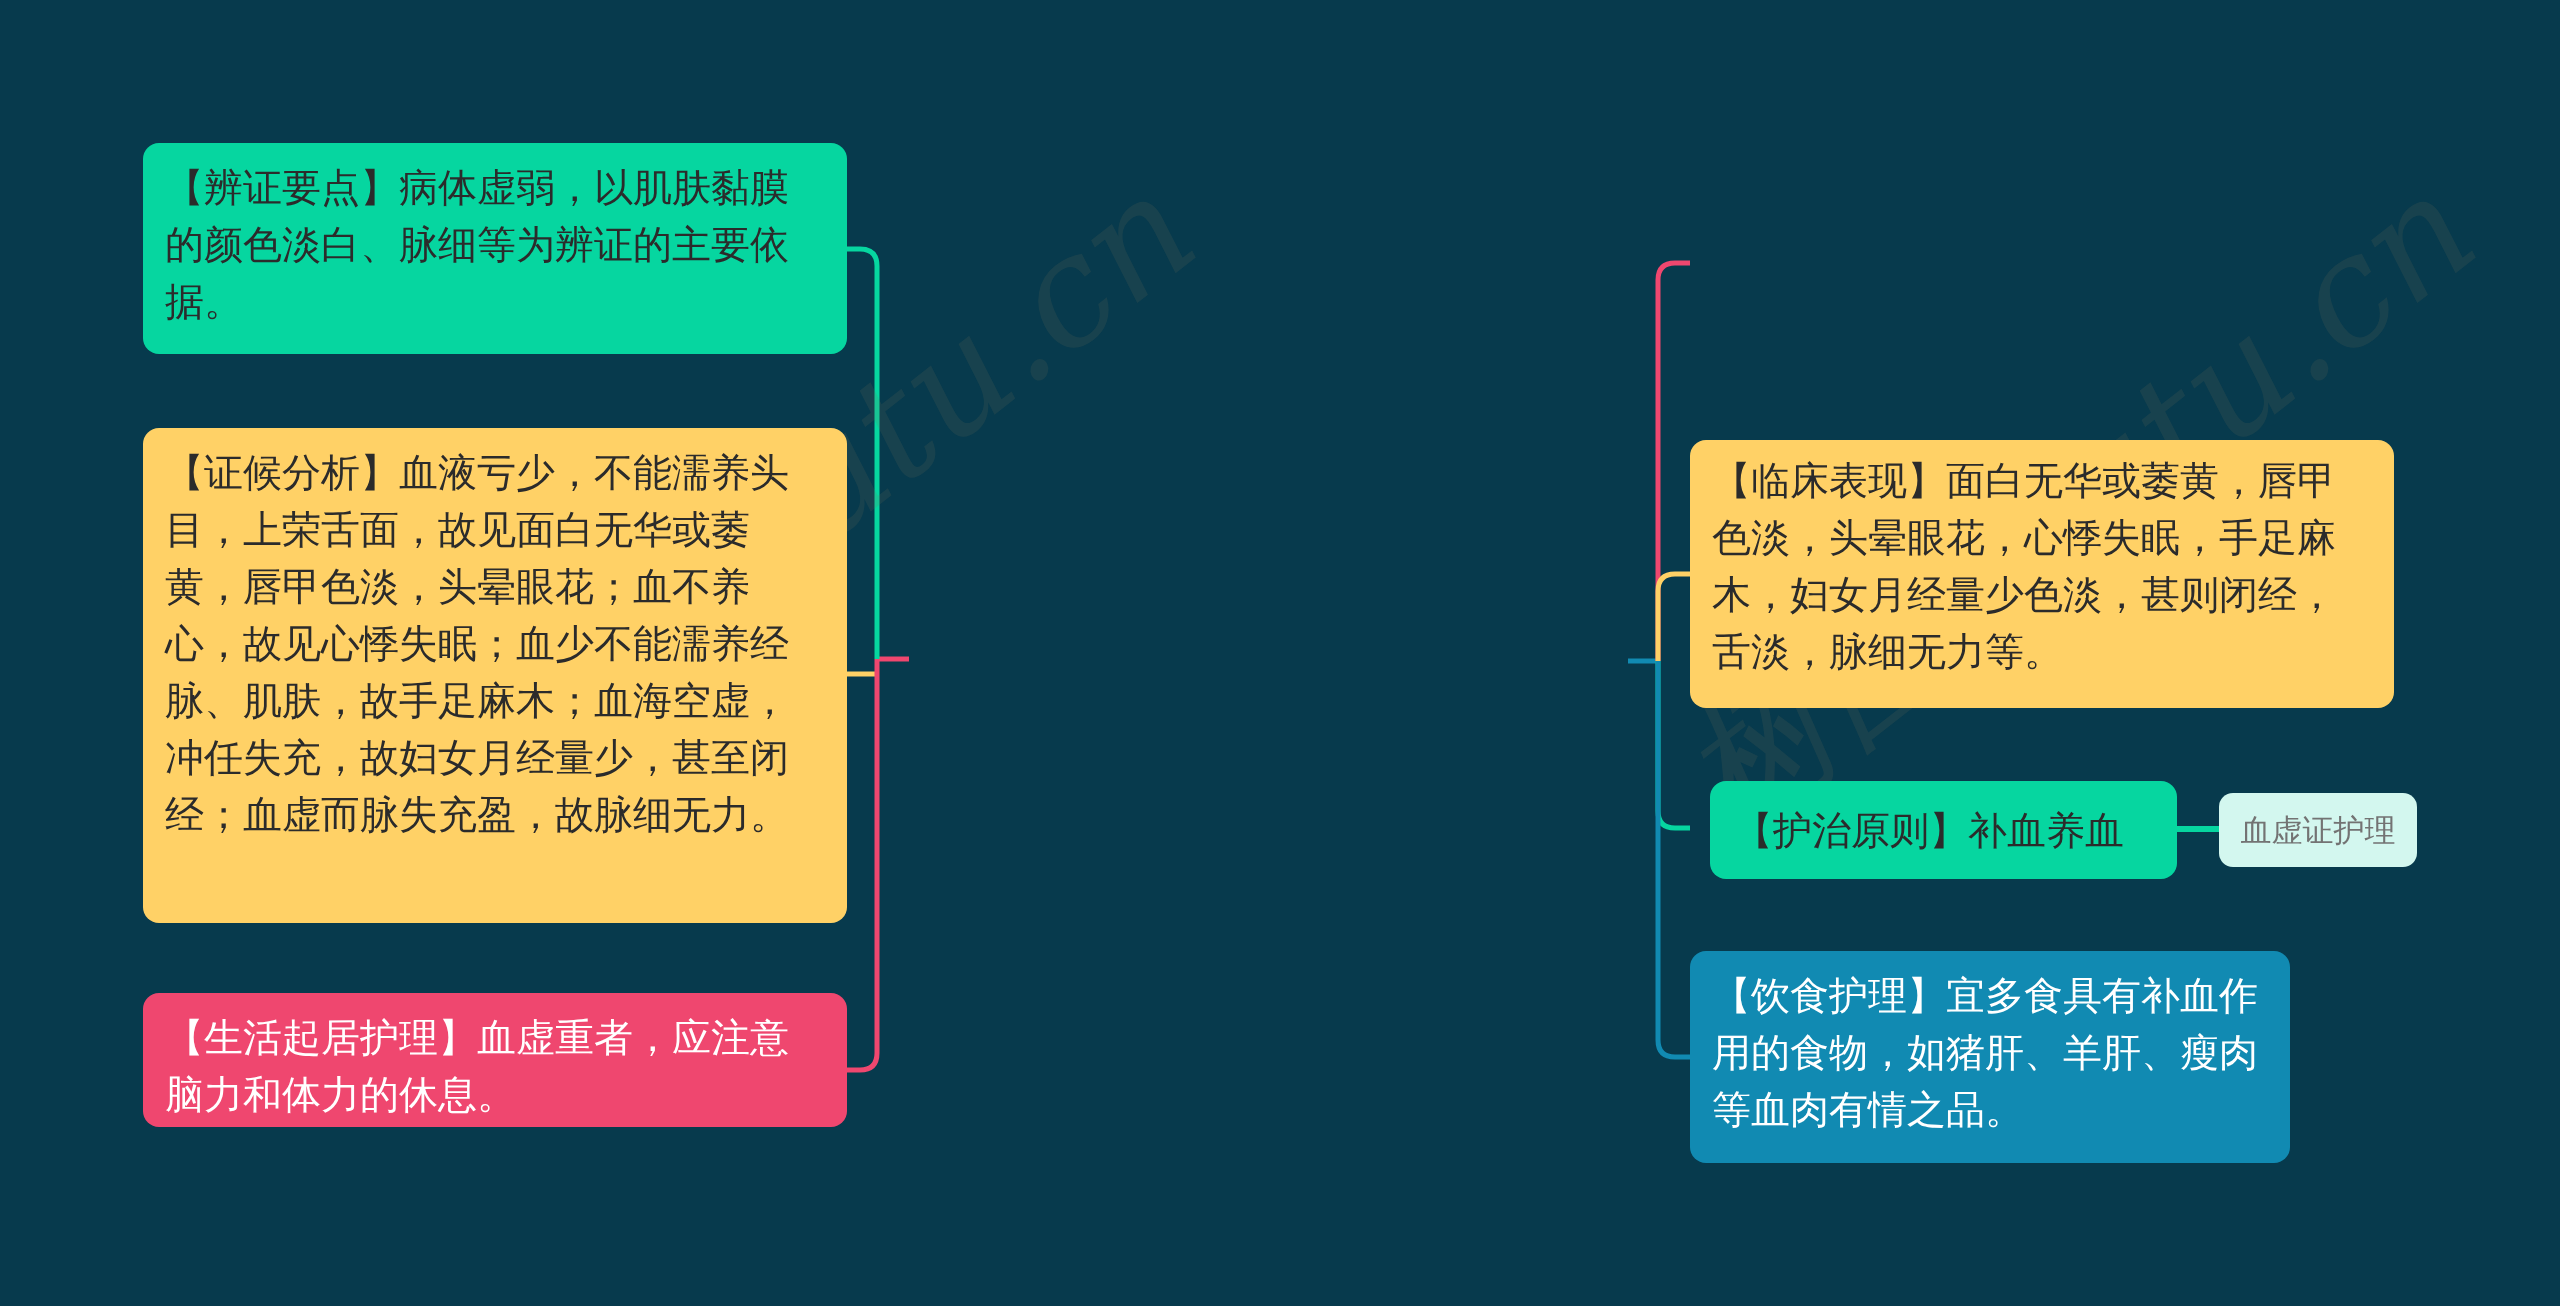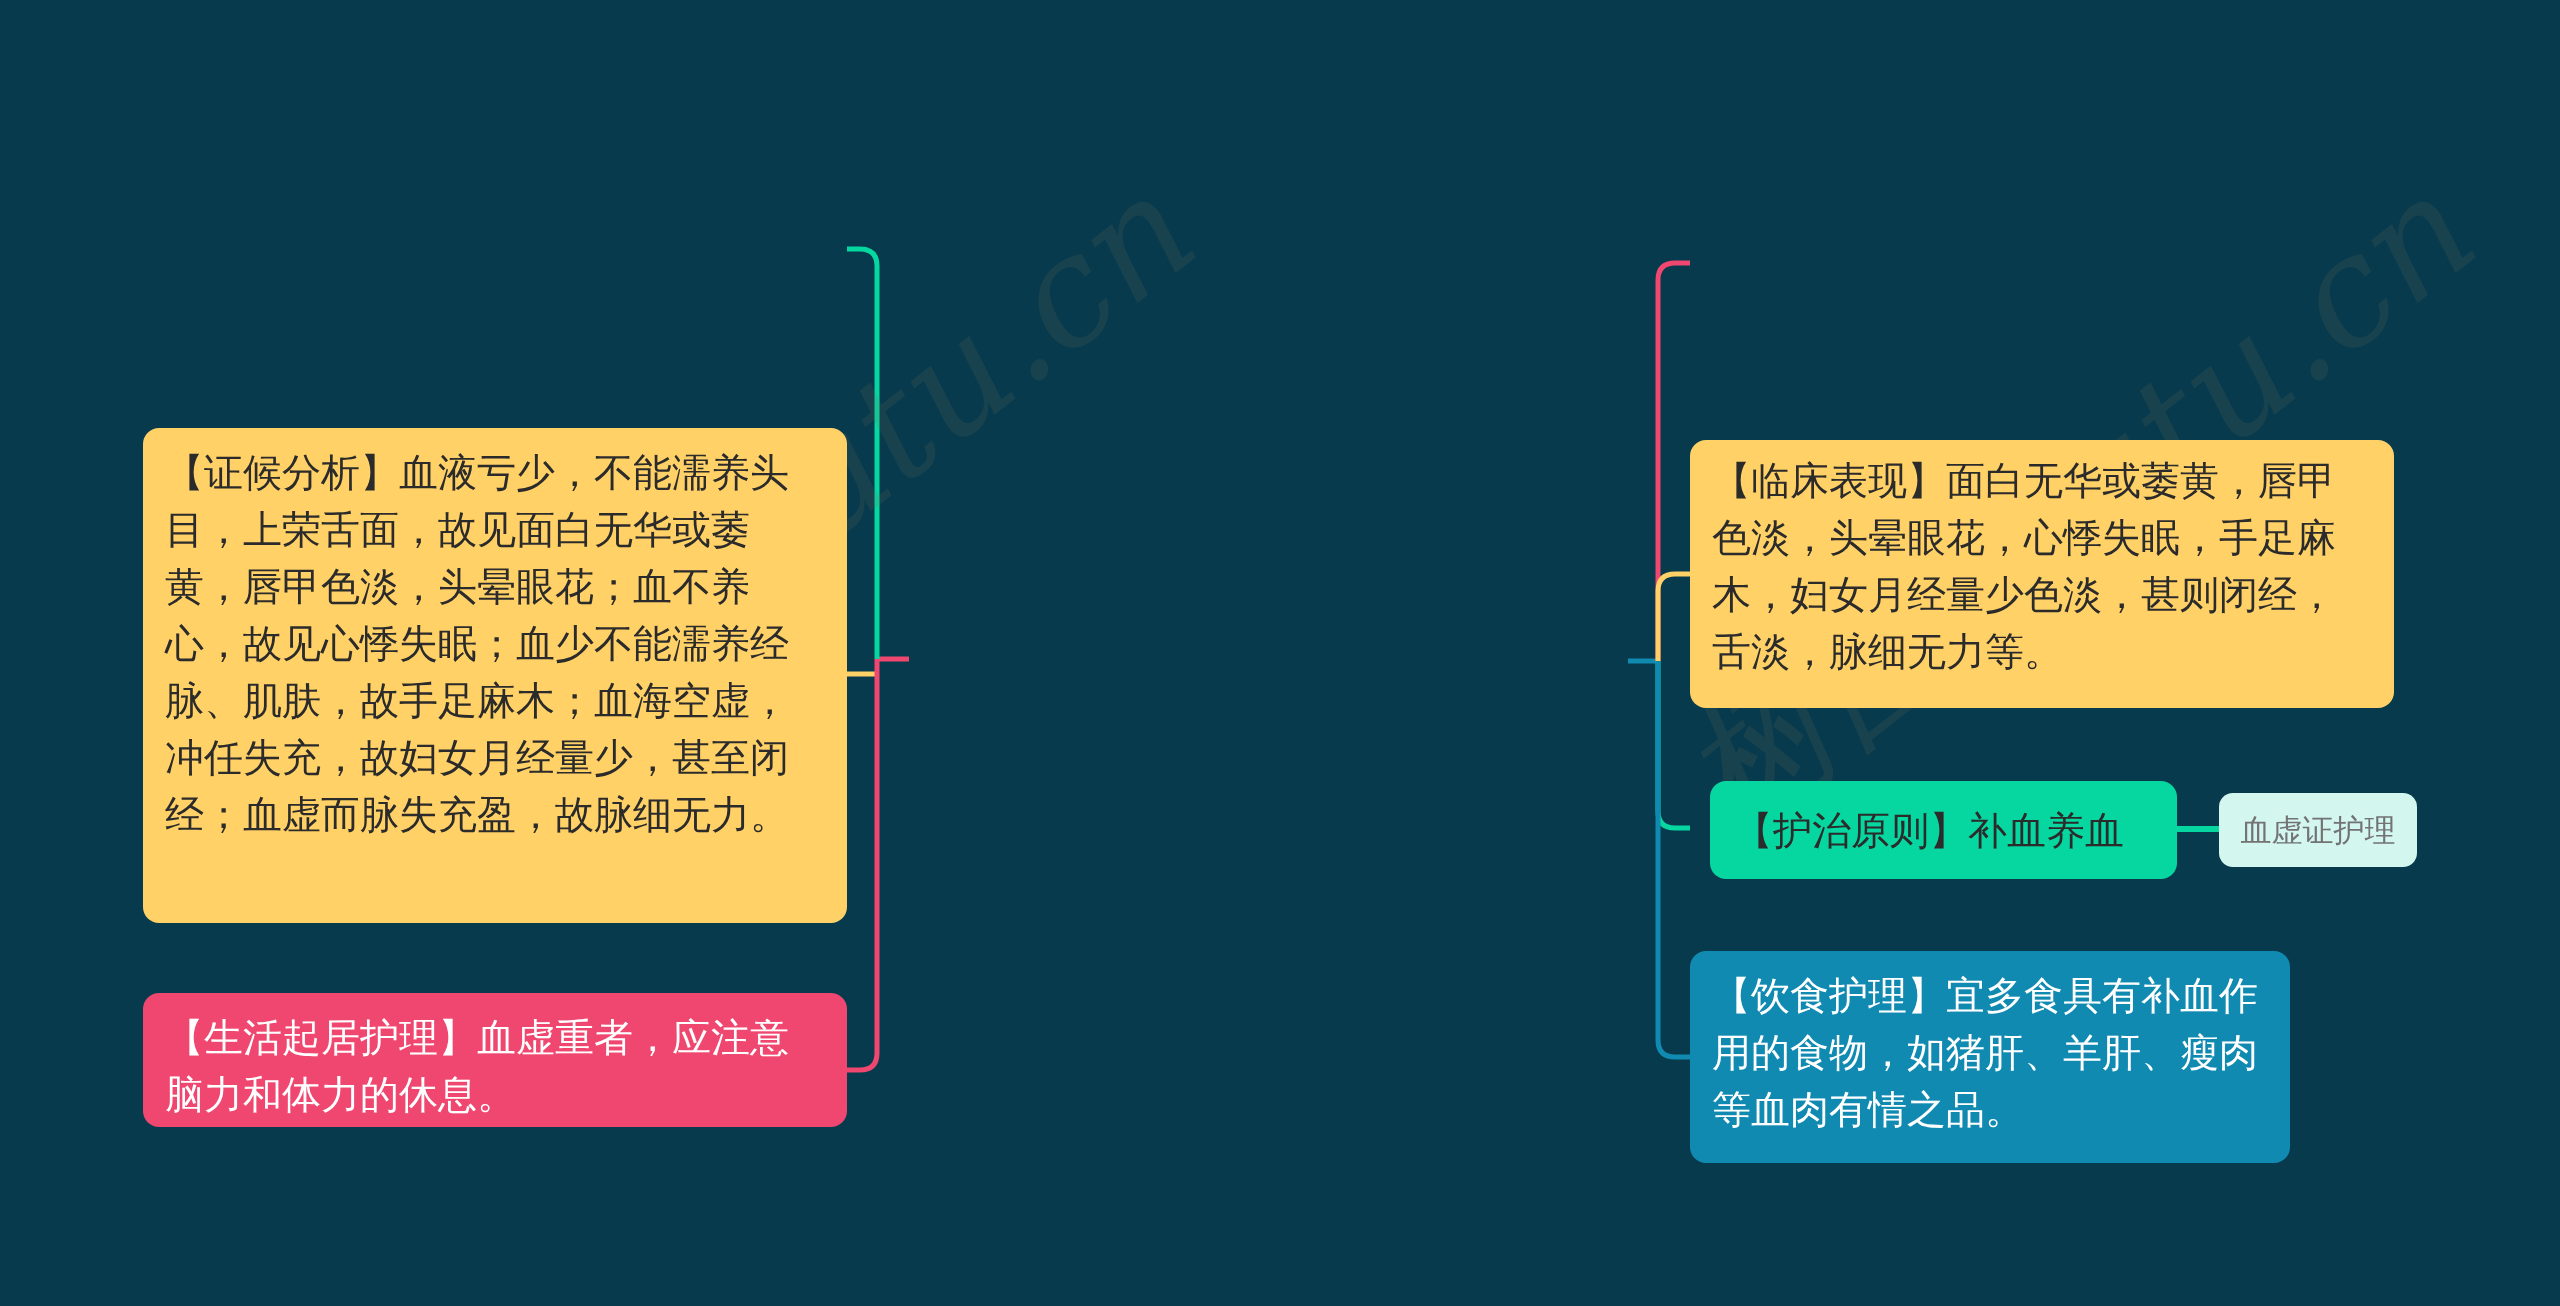--- a/index.html
+++ b/index.html
@@ -104,20 +104,23 @@
 
     <path d="M1658 661 L1658 1040 Q1658 1057 1675 1057 L1690 1057" stroke="#118ab2" stroke-width="5" fill="none"></path>
 
     <path d="M2157 829 L2219 829" stroke="#06d6a0" stroke-width="6" fill="none"></path>
   </svg>
 
   <div class="watermark" style="left:360px; top:720px;">树图shutu.cn</div>
   <div class="watermark" style="left:1640px; top:720px;">树图shutu.cn</div>
 
 
+  <div class="node n-green" style="left:143px; top:143px; width:704px; height:211px;">
+    <span class="text">【辨证要点】病体虚弱，以肌肤黏膜的颜色淡白、脉细等为辨证的主要依据。</span>
+  </div>
 
   <div class="node n-yellow" style="left:143px; top:428px; width:704px; height:495px;">
     <span class="text">【证候分析】血液亏少，不能濡养头目，上荣舌面，故见面白无华或萎黄，唇甲色淡，头晕眼花；血不养心，故见心悸失眠；血少不能濡养经脉、肌肤，故手足麻木；血海空虚，冲任失充，故妇女月经量少，甚至闭经；血虚而脉失充盈，故脉细无力。</span>
   </div>
 
   <div class="node n-red" style="left:143px; top:993px; width:704px; height:134px;">
     <span class="text">【生活起居护理】血虚重者，应注意脑力和体力的休息。</span>
   </div>
 
 

